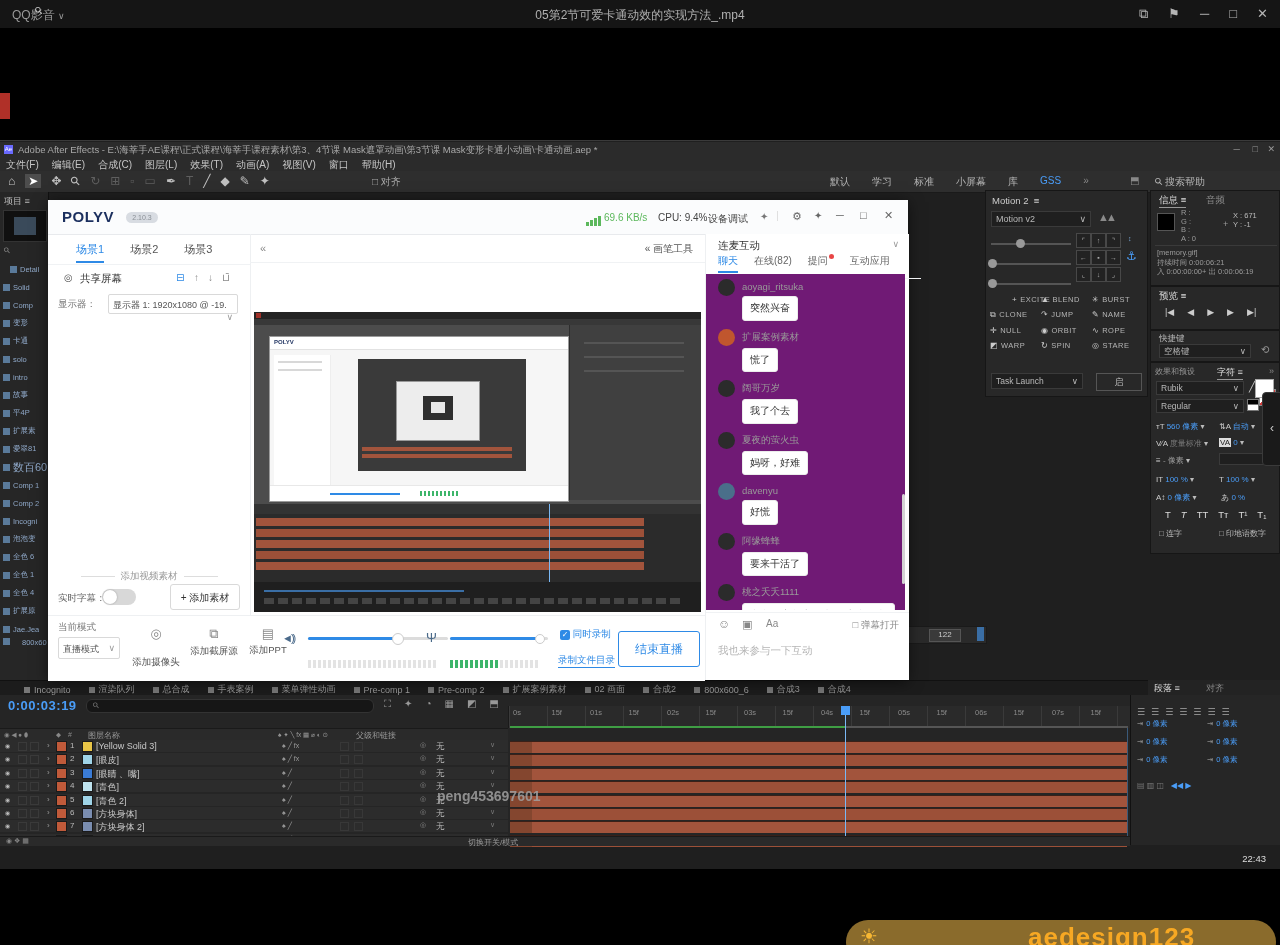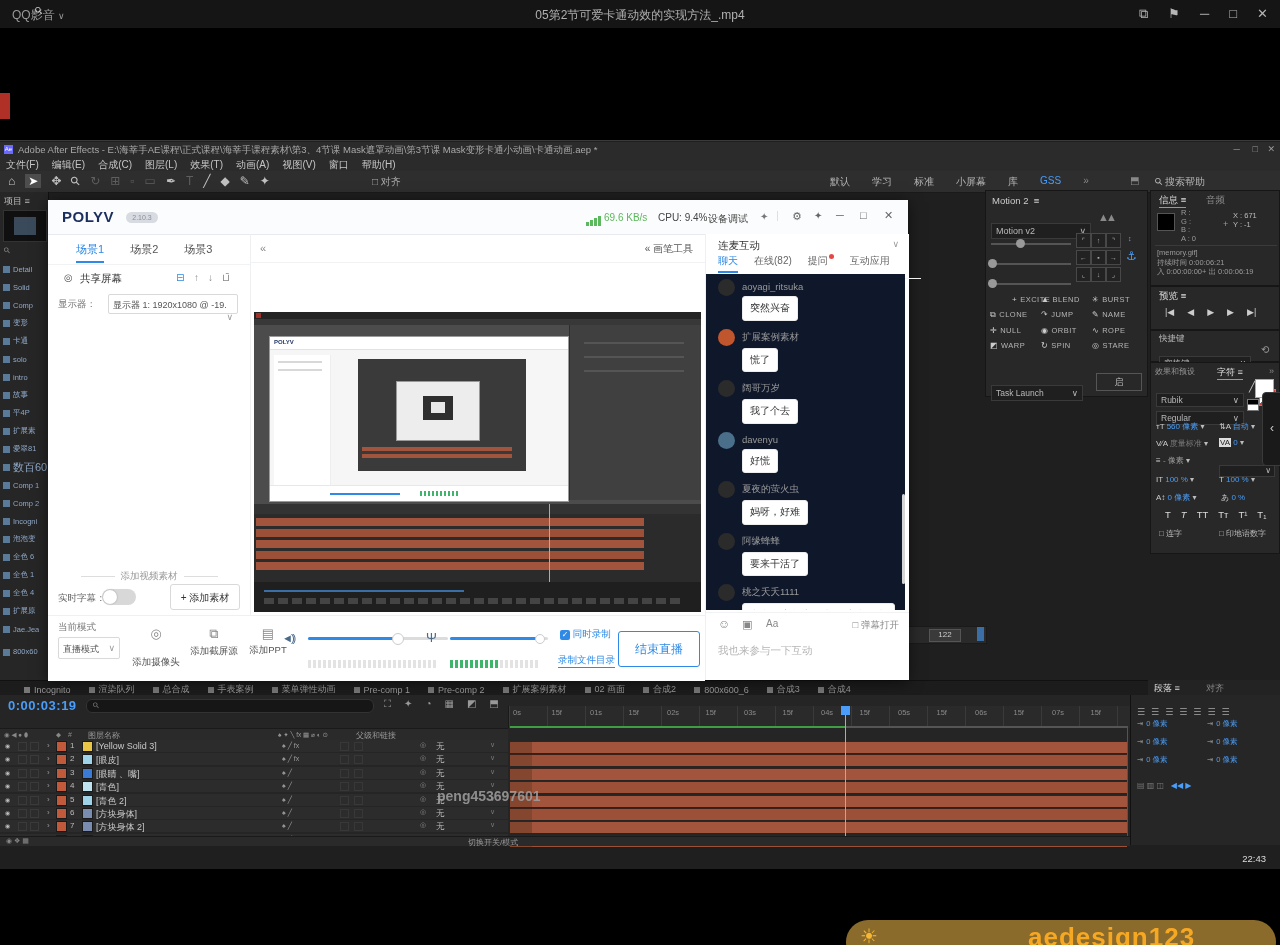--- a/index.html
+++ b/index.html
@@ -7,21 +7,21 @@
          font-family:"Liberation Sans","DejaVu Sans",sans-serif;-webkit-font-smoothing:antialiased;}
   .abs{position:absolute;}
   .tx{position:absolute;white-space:nowrap;}
   .mag{display:inline-block;transform:rotate(-45deg);}
   
   #qq-bar{left:0;top:0;width:1280px;height:28px;background:#151515;}
   #qq-icons{right:12px;top:6px;display:flex;gap:20px;color:#b5b5b5;font-size:13px;}
   
   #ae{left:0;top:140px;width:1280px;height:728px;background:#1f1f1f;border-top:1px solid #3a3a3a;}
   .panel{position:absolute;background:#282828;border:1px solid #161616;box-sizing:border-box;}
-  .ddark{background:#1f1f1f;border:1px solid #3a3a3a;color:#b8b8b8;box-sizing:border-box;margin-top:12px;}
+  .ddark{background:#1f1f1f;border:1px solid #3a3a3a;color:#b8b8b8;box-sizing:border-box;}
   
   #polyv{left:48px;top:200px;width:860px;height:480px;background:#fff;box-shadow:0 2px 14px rgba(0,0,0,.55);}
   .psel{border:1px solid #d9d9d9;border-radius:2px;color:#555;background:#fff;box-sizing:border-box;}
   .bubble{display:inline-block;background:#fff;border:1px solid #ececec;border-radius:3px;
           padding:4px 7px;font-size:10px;color:#333;max-width:150px;line-height:1.45;}
   .avatar{width:17px;height:17px;border-radius:50%;flex:none;}
   .msg{display:flex;gap:7px;padding:5px 10px 3px 12px;}
   .mname{font-size:9.5px;color:#999;margin:2px 0 4px;}
   .tick{display:inline-block;width:3px;height:8px;margin-right:2px;}
   
@@ -112,21 +112,21 @@
       <span class="tx" style="left:1155px;top:4px;font-size:10px;color:#b5b5b5;"><span class="mag">⚲</span> <span>搜索帮助</span></span>
     </div>
 
     <div class="abs" style="left:0;top:51px;width:48px;height:489px;background:#262626;border-right:1px solid #111;">
       <span class="tx" style="left:4px;top:3px;font-size:9px;color:#bbb;"><span>项目</span> ≡</span>
       <div class="abs" style="left:3px;top:18px;width:42px;height:30px;background:#101010;border:1px solid #333;">
         <div class="abs" style="left:10px;top:6px;width:22px;height:18px;background:#3a4a5a;"></div>
       </div>
       <span class="tx" style="left:4px;top:54px;font-size:8px;color:#888;"><span class="mag">⚲</span></span>
       <div id="project-items" class="abs" style="left:0;top:68px;width:48px;">
-          <div style="display: flex; align-items: center; gap: 3px; height: 18px; padding-left: 3px;">
+          <div style="display: flex; align-items: center; gap: 3px; height: 18px; padding-left: 10px;">
             <span style="width: 7px; height: 7px; background: rgb(90, 122, 154); flex: 0 0 auto;"></span>
             <span style="font-size: 7.5px; color: rgb(143, 168, 200); overflow: hidden;">Detail</span>
           </div>
           <div style="display: flex; align-items: center; gap: 3px; height: 18px; padding-left: 3px;">
             <span style="width: 7px; height: 7px; background: rgb(90, 122, 154); flex: 0 0 auto;"></span>
             <span style="font-size: 7.5px; color: rgb(143, 168, 200); overflow: hidden;">Solid</span>
           </div>
           <div style="display: flex; align-items: center; gap: 3px; height: 18px; padding-left: 3px;">
             <span style="width: 7px; height: 7px; background: rgb(90, 122, 154); flex: 0 0 auto;"></span>
             <span style="font-size: 7.5px; color: rgb(143, 168, 200); overflow: hidden;">Comp</span>
@@ -196,21 +196,21 @@
             <span style="font-size: 7.5px; color: rgb(143, 168, 200); overflow: hidden;">全色 4</span>
           </div>
           <div style="display: flex; align-items: center; gap: 3px; height: 18px; padding-left: 3px;">
             <span style="width: 7px; height: 7px; background: rgb(90, 122, 154); flex: 0 0 auto;"></span>
             <span style="font-size: 7.5px; color: rgb(143, 168, 200); overflow: hidden;">扩展原</span>
           </div>
           <div style="display: flex; align-items: center; gap: 3px; height: 18px; padding-left: 3px;">
             <span style="width: 7px; height: 7px; background: rgb(90, 122, 154); flex: 0 0 auto;"></span>
             <span style="font-size: 7.5px; color: rgb(143, 168, 200); overflow: hidden;">Jae.Jea</span>
           </div>
-          <div style="display: flex; align-items: flex-end; gap: 3px; height: 18px; padding-left: 3px;">
+          <div style="display: flex; align-items: flex-start; gap: 12px; height: 18px; padding-left: 3px;">
             <span style="width: 7px; height: 7px; background: rgb(90, 122, 154); flex: 0 0 auto;"></span>
             <span style="font-size: 7.5px; color: rgb(143, 168, 200); overflow: hidden;">800x60</span>
           </div>
         </div>
     </div>
 
     <div class="abs" style="left:0;top:539px;width:1148px;height:15px;background:#1c1c1c;border-top:1px solid #111;">
       <div id="comp-tabs" style="display:flex;gap:18px;padding:2px 0 0 24px;font-size:9px;color:#9a9a9a;overflow:hidden;">
           <span style="display: flex; align-items: center; gap: 4px;">
             <span style="width: 6px; height: 6px; background: rgb(119, 119, 119);"></span>
@@ -498,40 +498,40 @@
 
     <div class="abs" style="left:657px;top:34px;width:203px;height:446px;border-left:1px solid #eef0f2;background:#fff;">
       <span class="tx" style="left:12px;top:5px;font-size:10.5px;color:#333;">连麦互动</span>
       <span class="tx" style="right:10px;top:5px;font-size:9px;color:#999;">∨</span>
       <div id="chat-tabs" style="position:absolute;left:0;top:20px;width:203px;display:flex;gap:16px;padding-left:12px;font-size:10px;border-bottom:1px solid #f0f2f4;padding-bottom:5px;">
           <span style="color: rgb(46, 138, 230); border-bottom: 2px solid rgb(46, 138, 230); padding-bottom: 3px;">聊天</span>
           <span style="color: rgb(102, 102, 102);">在线(82)</span>
           <span style="color: rgb(102, 102, 102);">提问<span style="display: inline-block; width: 5px; height: 5px; border-radius: 50%; background: rgb(232, 69, 69); vertical-align: top; margin-left: 1px;"></span></span>
           <span style="color: rgb(102, 102, 102);">互动应用</span>
         </div>
-      <div id="chat-messages" class="abs" style="left:0;top:40px;width:199px;height:336px;overflow:hidden;background:#0f172a;">
+      <div id="chat-messages" class="abs" style="left:0;top:40px;width:199px;height:336px;overflow:hidden;background:#701a75;">
           <div class="msg">
             <div class="avatar" style="background: rgb(43, 43, 43);"></div>
             <div><div class="mname">aoyagi_ritsuka</div><span class="bubble">突然兴奋</span></div>
           </div>
           <div class="msg">
             <div class="avatar" style="background: rgb(192, 86, 46);"></div>
             <div><div class="mname">扩展案例素材</div><span class="bubble">慌了</span></div>
           </div>
           <div class="msg">
             <div class="avatar" style="background: rgb(43, 43, 43);"></div>
             <div><div class="mname">阔哥万岁</div><span class="bubble">我了个去</span></div>
           </div>
           <div class="msg">
+            <div class="avatar" style="background: rgb(43, 43, 43);"></div>
+            <div><div class="mname">夏夜的萤火虫</div><span class="bubble">妈呀，好难</span></div>
+          </div>
+          <div class="msg">
             <div class="avatar" style="background: rgb(74, 111, 138);"></div>
             <div><div class="mname">davenyu</div><span class="bubble">好慌</span></div>
-          </div>
-          <div class="msg">
-            <div class="avatar" style="background: rgb(43, 43, 43);"></div>
-            <div><div class="mname">夏夜的萤火虫</div><span class="bubble">妈呀，好难</span></div>
           </div>
           <div class="msg">
             <div class="avatar" style="background: rgb(43, 43, 43);"></div>
             <div><div class="mname">阿缘蜂蜂</div><span class="bubble">要来干活了</span></div>
           </div>
           <div class="msg">
             <div class="avatar" style="background: rgb(43, 43, 43);"></div>
             <div><div class="mname">桃之夭夭1111</div><span class="bubble">我觉得这个片子 我可以反复看 十次 都不知道能不能听出来</span></div>
           </div>
         </div>

